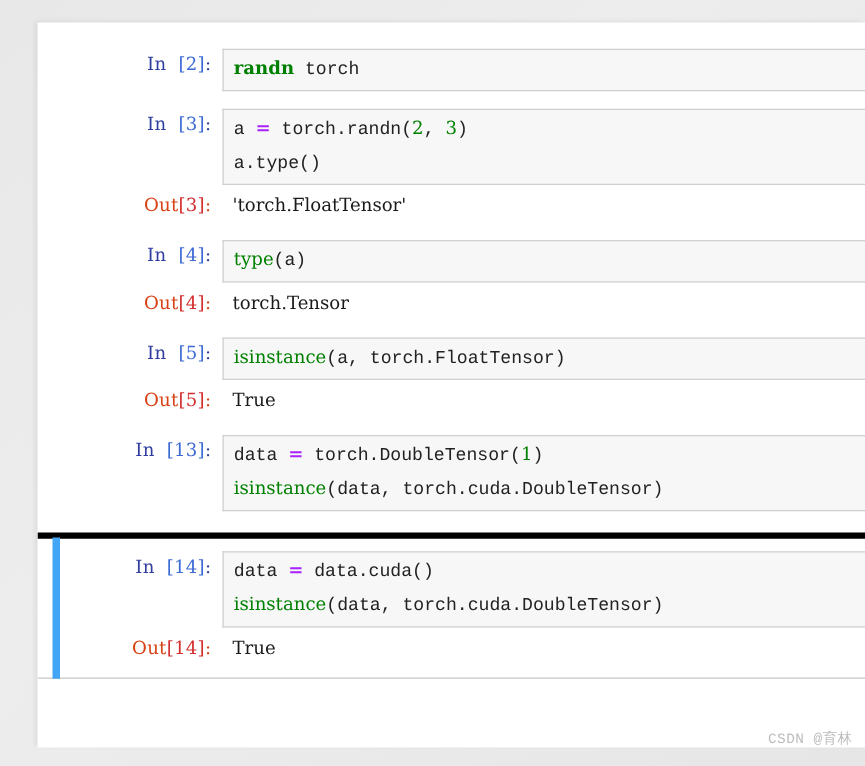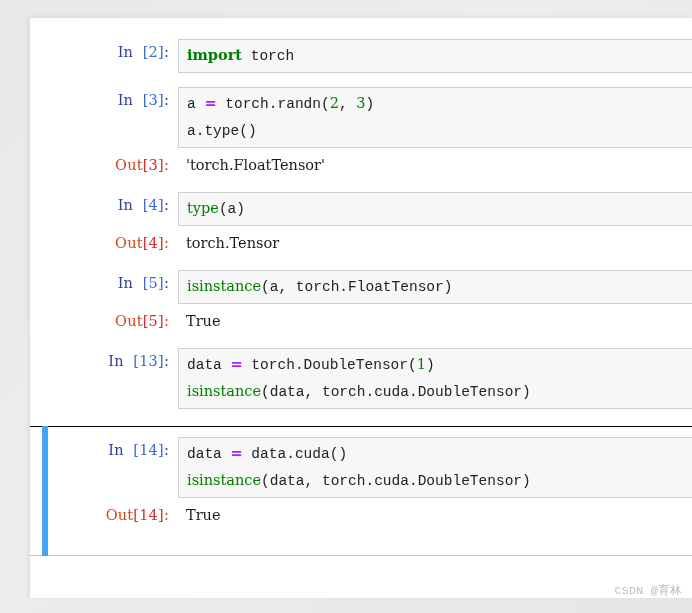--- a/index.html
+++ b/index.html
@@ -39,24 +39,24 @@
     padding-top: 14px;
   }
 
   
   .cell {
     position: relative;
     display: block;
     padding: 7px 0 7px 0;
   }
   .cell.selected {
-    border-top: 1px solid #000000;
+    border-top: 5px solid #000000;
     border-bottom: 1px solid #c8c8c8;
     padding-top: 10px;
-    padding-bottom: 27px;
+    padding-bottom: 10px;
     margin-top: 6px;
   }
   .cell.selected .sel-bar {
     position: absolute;
     left: 12px;
     top: -1px;
     bottom: -1px;
     width: 6px;
     background: #42a5f5;
   }
@@ -143,21 +143,21 @@
 <body>
 
 <div class="backdrop"></div>
 
 <div class="notebook">
   <div class="cells" id="cells-root">
       <div class="cell">
         <div class="io-row">
           <div class="prompt"><span class="p-word">In  </span><span class="p-num">[2]</span><span class="p-colon">:</span></div>
           <div class="input-box">
-            <div class="code-line"><span class="tok-kw">import</span><span class="tok-pl"> torch</span></div>
+            <div class="code-line"><span class="tok-kw">randn</span><span class="tok-pl"> torch</span></div>
           </div>
         </div>
       </div>
       <div class="cell">
         <div class="io-row">
           <div class="prompt"><span class="p-word">In  </span><span class="p-num">[3]</span><span class="p-colon">:</span></div>
           <div class="input-box">
             <div class="code-line"><span class="tok-pl">a </span><span class="tok-op">=</span><span class="tok-pl"> torch.randn</span><span class="tok-pl">(</span><span class="tok-num">2</span><span class="tok-pl">, </span><span class="tok-num">3</span><span class="tok-pl">)</span></div>
             <div class="code-line"><span class="tok-pl">a.type()</span></div>
           </div>

